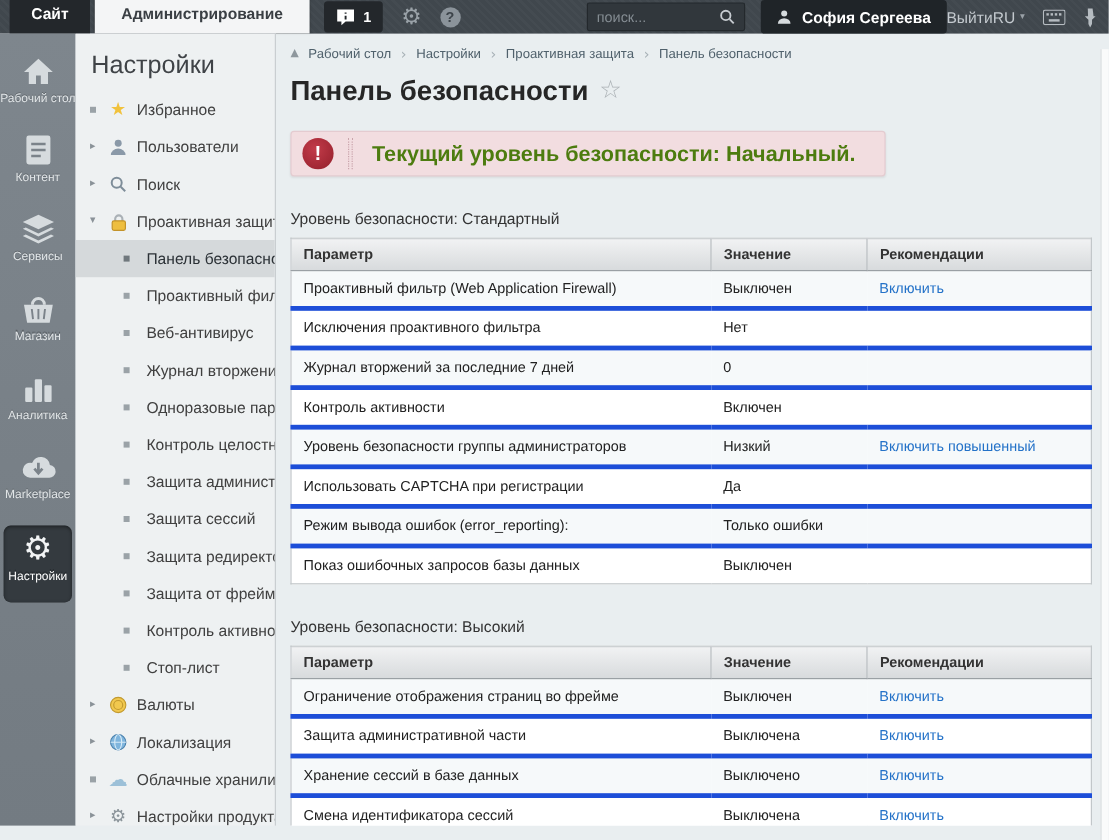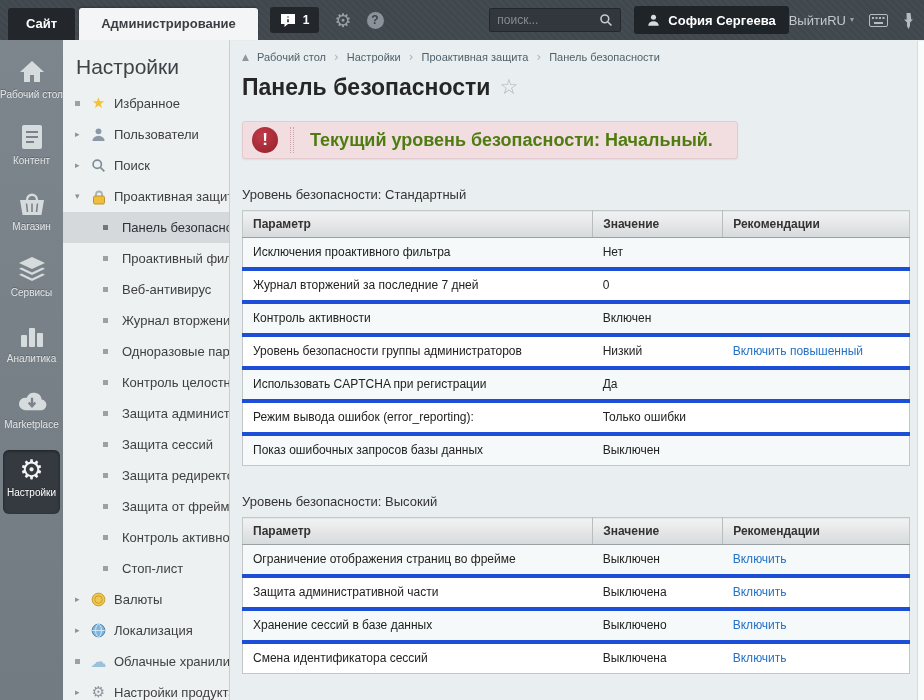--- a/index.html
+++ b/index.html
@@ -1,21 +1,21 @@
 <!DOCTYPE html>
 <html><head>
 <meta charset="utf-8">
 <style>
   * { margin:0; padding:0; box-sizing:border-box; }
   html,body { width:924px; height:700px; overflow:hidden; }
   body { font-family:"Liberation Sans","DejaVu Sans",sans-serif; background:#e9eef0; position:relative; }
   .glyph { font-family:"DejaVu Sans",sans-serif; line-height:1; }
 
   
-  .topbar { height:40px; background:#40474d;
+  .topbar { height:28px; background:#40474d;
     background-image:repeating-linear-gradient(45deg, rgba(255,255,255,.025) 0 2px, transparent 2px 5px);
     display:flex; align-items:flex-end; }
   .tab { align-self:flex-end; height:32px; line-height:32px; font-size:13px; font-weight:bold;
     padding:0 18px; border-radius:3px 3px 0 0; cursor:pointer; }
   .tab-site { background:#23272b; color:#fff; margin-left:8px; }
   .tab-admin { background:#f4f5f6; color:#3a3f44; margin-left:4px; padding:0 22px;
     box-shadow:0 -1px 2px rgba(0,0,0,.25); }
   .chat-btn { align-self:center; margin-left:12px; background:#23272b; border-radius:3px; height:26px;
     display:flex; align-items:center; gap:7px; padding:0 10px; color:#fff; font-size:12px; font-weight:bold; cursor:pointer; }
   .bar-ic { align-self:center; margin-left:15px; cursor:pointer; display:flex; align-items:center; }
@@ -184,37 +184,37 @@
         <span class="rail-icon" style="display: flex;">
           <svg width="22" height="26" viewBox="0 0 22 26">
             <rect x="1" y="1" width="20" height="24" rx="2" fill="currentColor"></rect>
             <path d="M5 8h12M5 13h12M5 18h8" stroke="#7b838a" stroke-width="2"></path>
           </svg>
         </span>
         <div class="rail-label">Контент</div>
       </div>
       <div class="rail-item">
         <span class="rail-icon" style="display: flex;">
+          <svg width="28" height="26" viewBox="0 0 28 26" fill="currentColor">
+            <path d="M14 1 27 7 14 13 1 7Z"></path>
+            <path d="M14 16.5 3.5 11.5 1 12.7 14 19 27 12.7 24.5 11.5Z"></path>
+            <path d="M14 22.5 3.5 17.5 1 18.7 14 25 27 18.7 24.5 17.5Z"></path>
+          </svg>
+        </span>
+        <div class="rail-label">Сервисы</div>
+      </div>
+      <div class="rail-item">
+        <span class="rail-icon" style="display: flex;">
           <svg width="28" height="25" viewBox="0 0 28 25">
             <path d="M9 9C9 2 19 2 19 9" fill="none" stroke="currentColor" stroke-width="2.4"></path>
             <path fill="currentColor" d="M2 9h24l-2.6 15H4.6Z"></path>
             <path d="M8.5 12.5 9.5 21M14 12.5v8.5M19.5 12.5 18.5 21" stroke="#7b838a" stroke-width="1.6"></path>
           </svg>
         </span>
         <div class="rail-label">Магазин</div>
-      </div>
-      <div class="rail-item">
-        <span class="rail-icon" style="display: flex;">
-          <svg width="28" height="26" viewBox="0 0 28 26" fill="currentColor">
-            <path d="M14 1 27 7 14 13 1 7Z"></path>
-            <path d="M14 16.5 3.5 11.5 1 12.7 14 19 27 12.7 24.5 11.5Z"></path>
-            <path d="M14 22.5 3.5 17.5 1 18.7 14 25 27 18.7 24.5 17.5Z"></path>
-          </svg>
-        </span>
-        <div class="rail-label">Сервисы</div>
       </div>
       <div class="rail-item">
         <span class="rail-icon" style="display: flex;">
           <svg width="26" height="25" viewBox="0 0 26 25" fill="currentColor">
             <rect x="2" y="12" width="6" height="12" rx="1"></rect>
             <rect x="10" y="5" width="6" height="19" rx="1"></rect>
             <rect x="18" y="10" width="6" height="14" rx="1"></rect>
           </svg>
         </span>
         <div class="rail-label">Аналитика</div>
@@ -424,20 +424,25 @@
         <table class="sec">
           <thead>
             <tr>
               <th class="col-param">Параметр</th>
               <th class="col-value">Значение</th>
               <th class="col-rec">Рекомендации</th>
             </tr>
           </thead>
           <tbody>
             <tr>
+              <td>Проактивный фильтр (Web Application Firewall)</td>
+              <td>Выключен</td>
+              <td><a class="rec-link">Включить</a></td>
+            </tr>
+            <tr>
               <td>Исключения проактивного фильтра</td>
               <td>Нет</td>
               <td></td>
             </tr>
             <tr>
               <td>Журнал вторжений за последние 7 дней</td>
               <td>0</td>
               <td></td>
             </tr>
             <tr>

